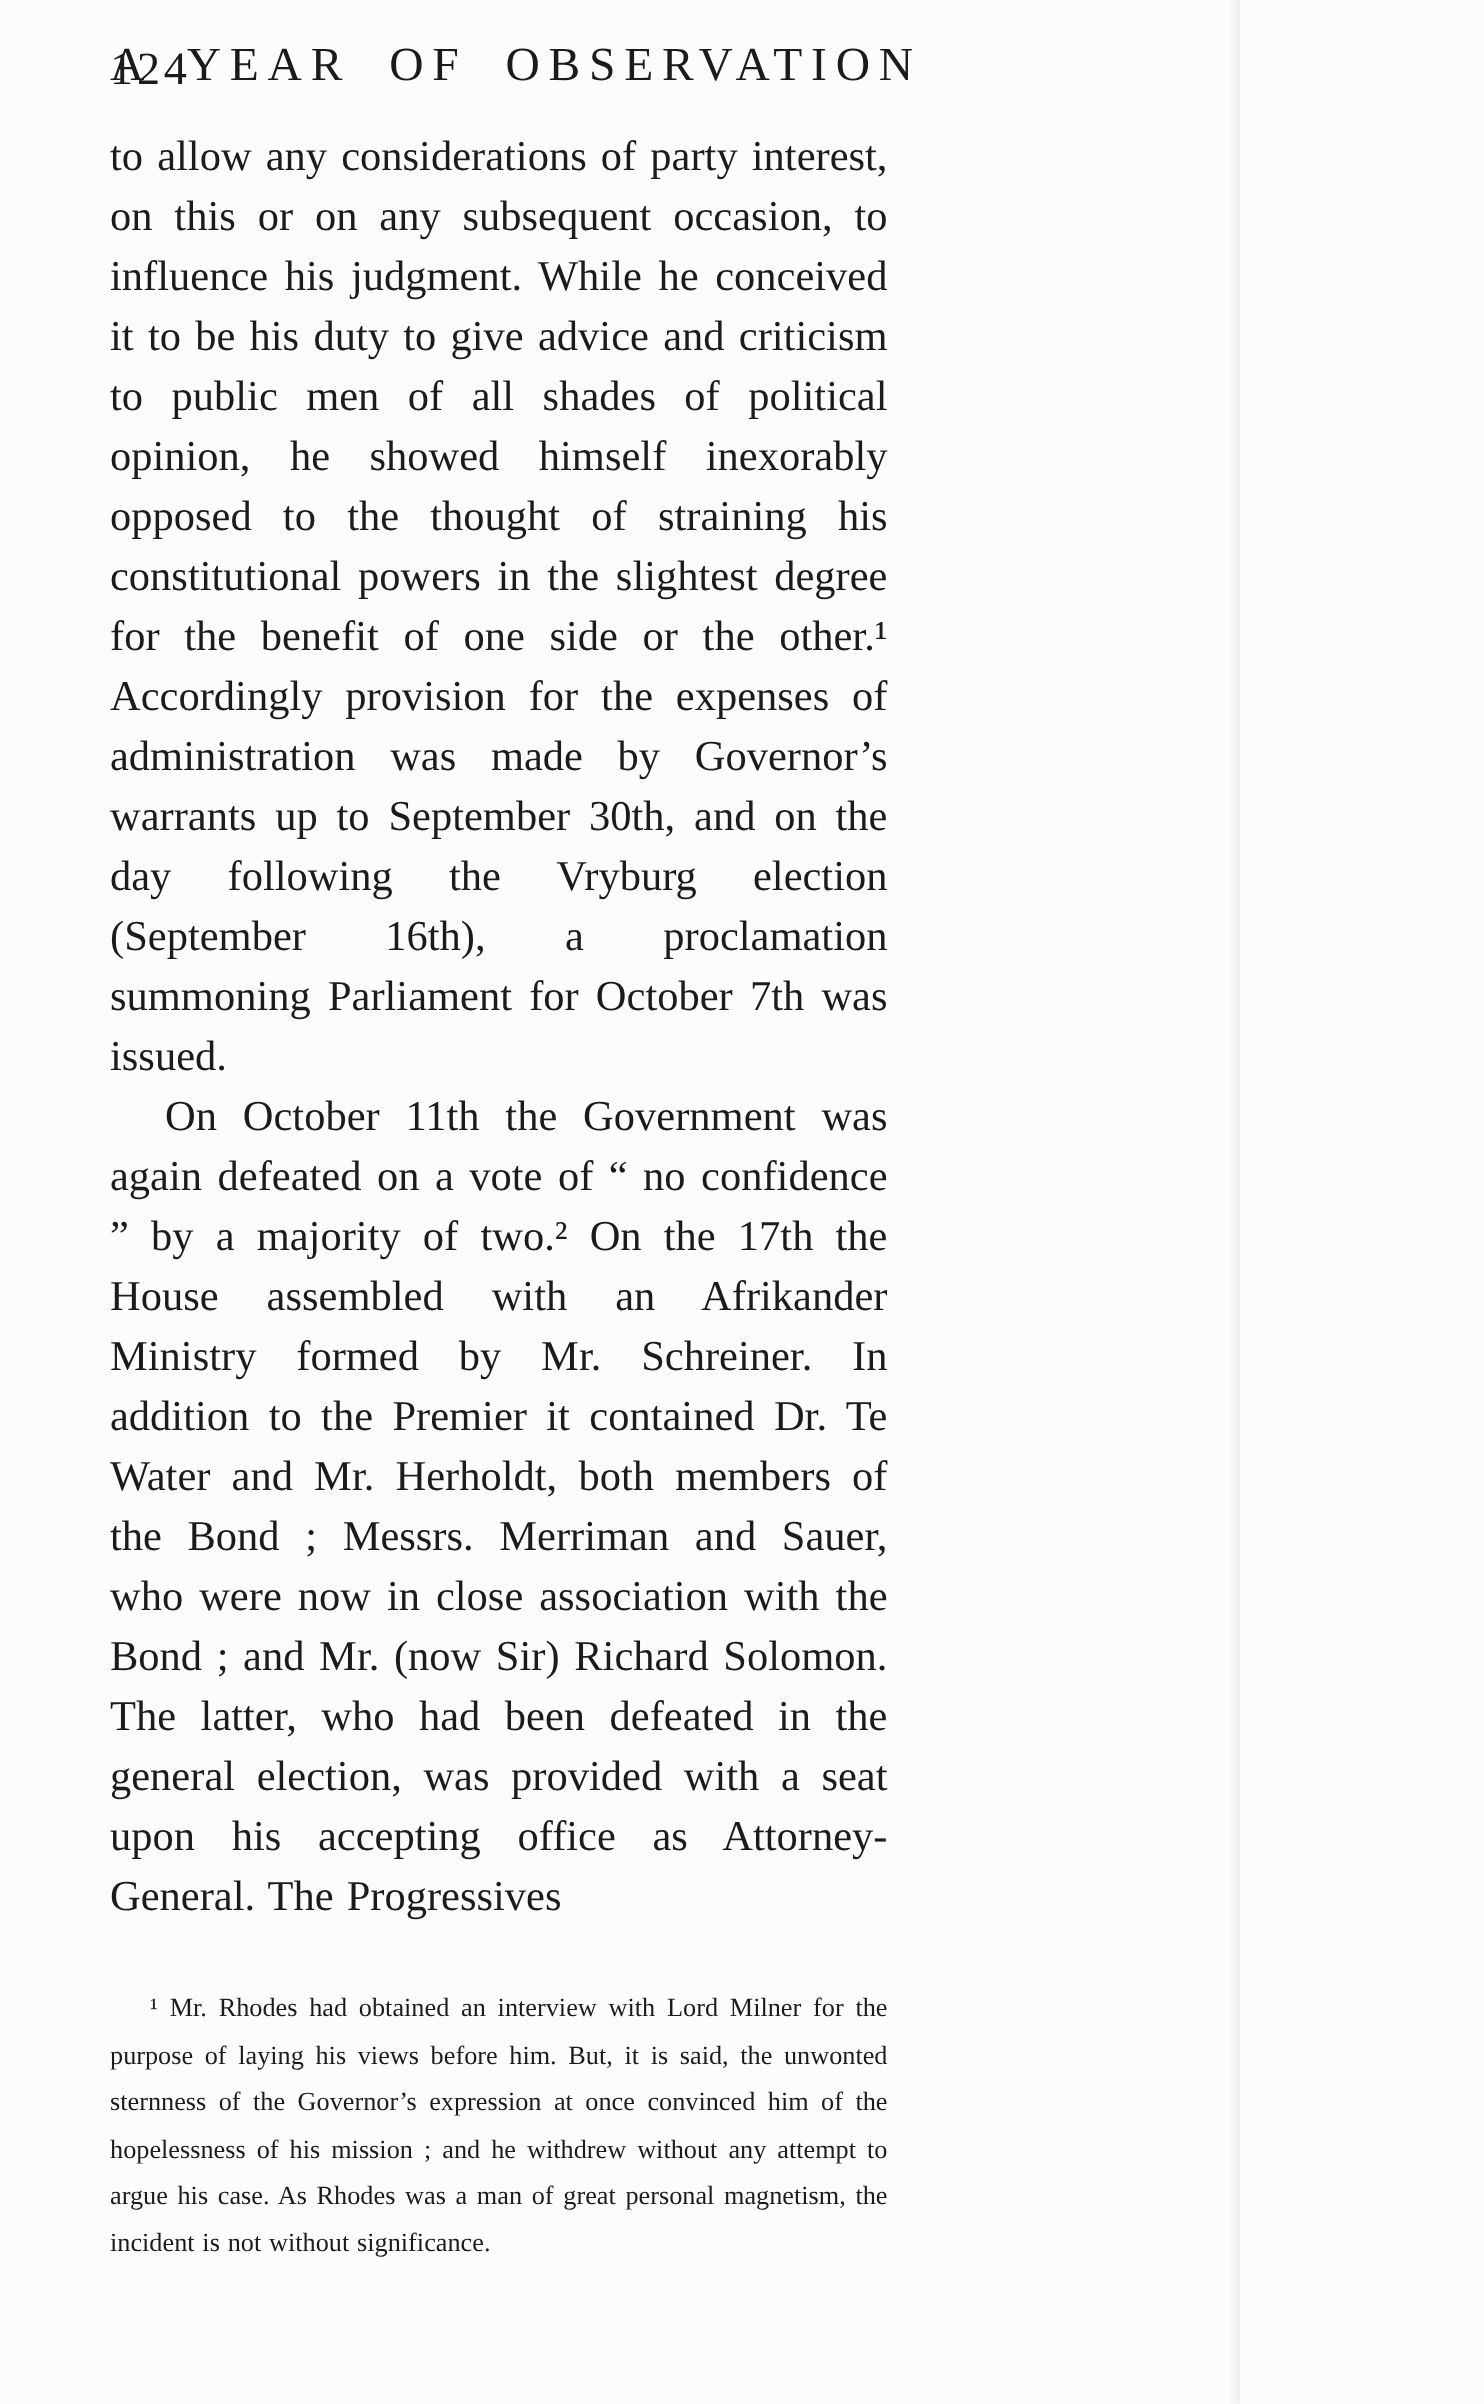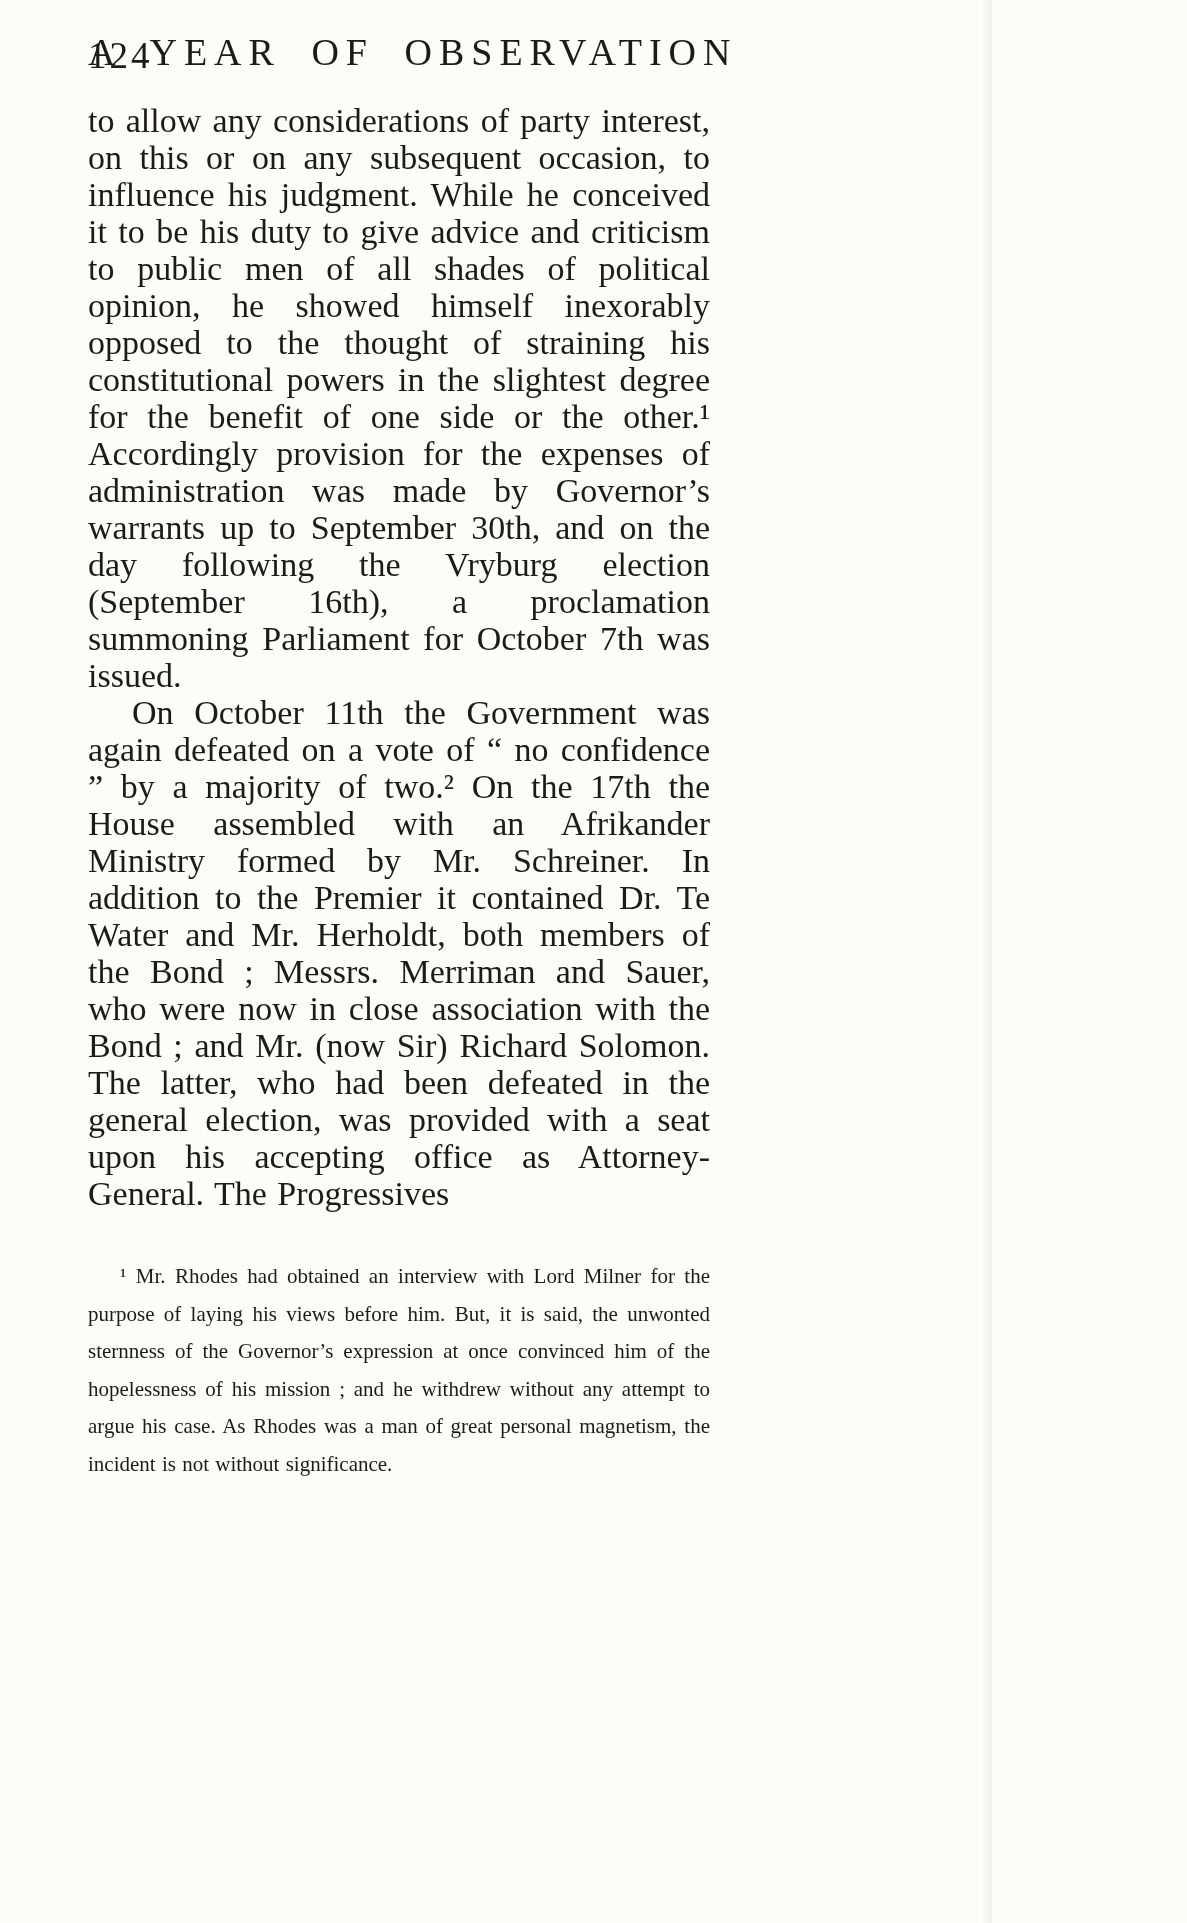--- a/index.html
+++ b/index.html
@@ -52,21 +52,21 @@
     word-spacing: 14px;
     text-align: center;
     white-space: nowrap;
   }
   .body-text {
     margin-top: 14px;
   }
   .para {
     margin: 0;
     font-size: 34px;
-    line-height: 37px;
+    line-height: 48px;
     text-align: justify;
     word-spacing: 2px;
   }
   .para-indent {
     text-indent: 44px;
   }
   .footnotes {
     margin-top: 46px;
   }
   .footnote {

